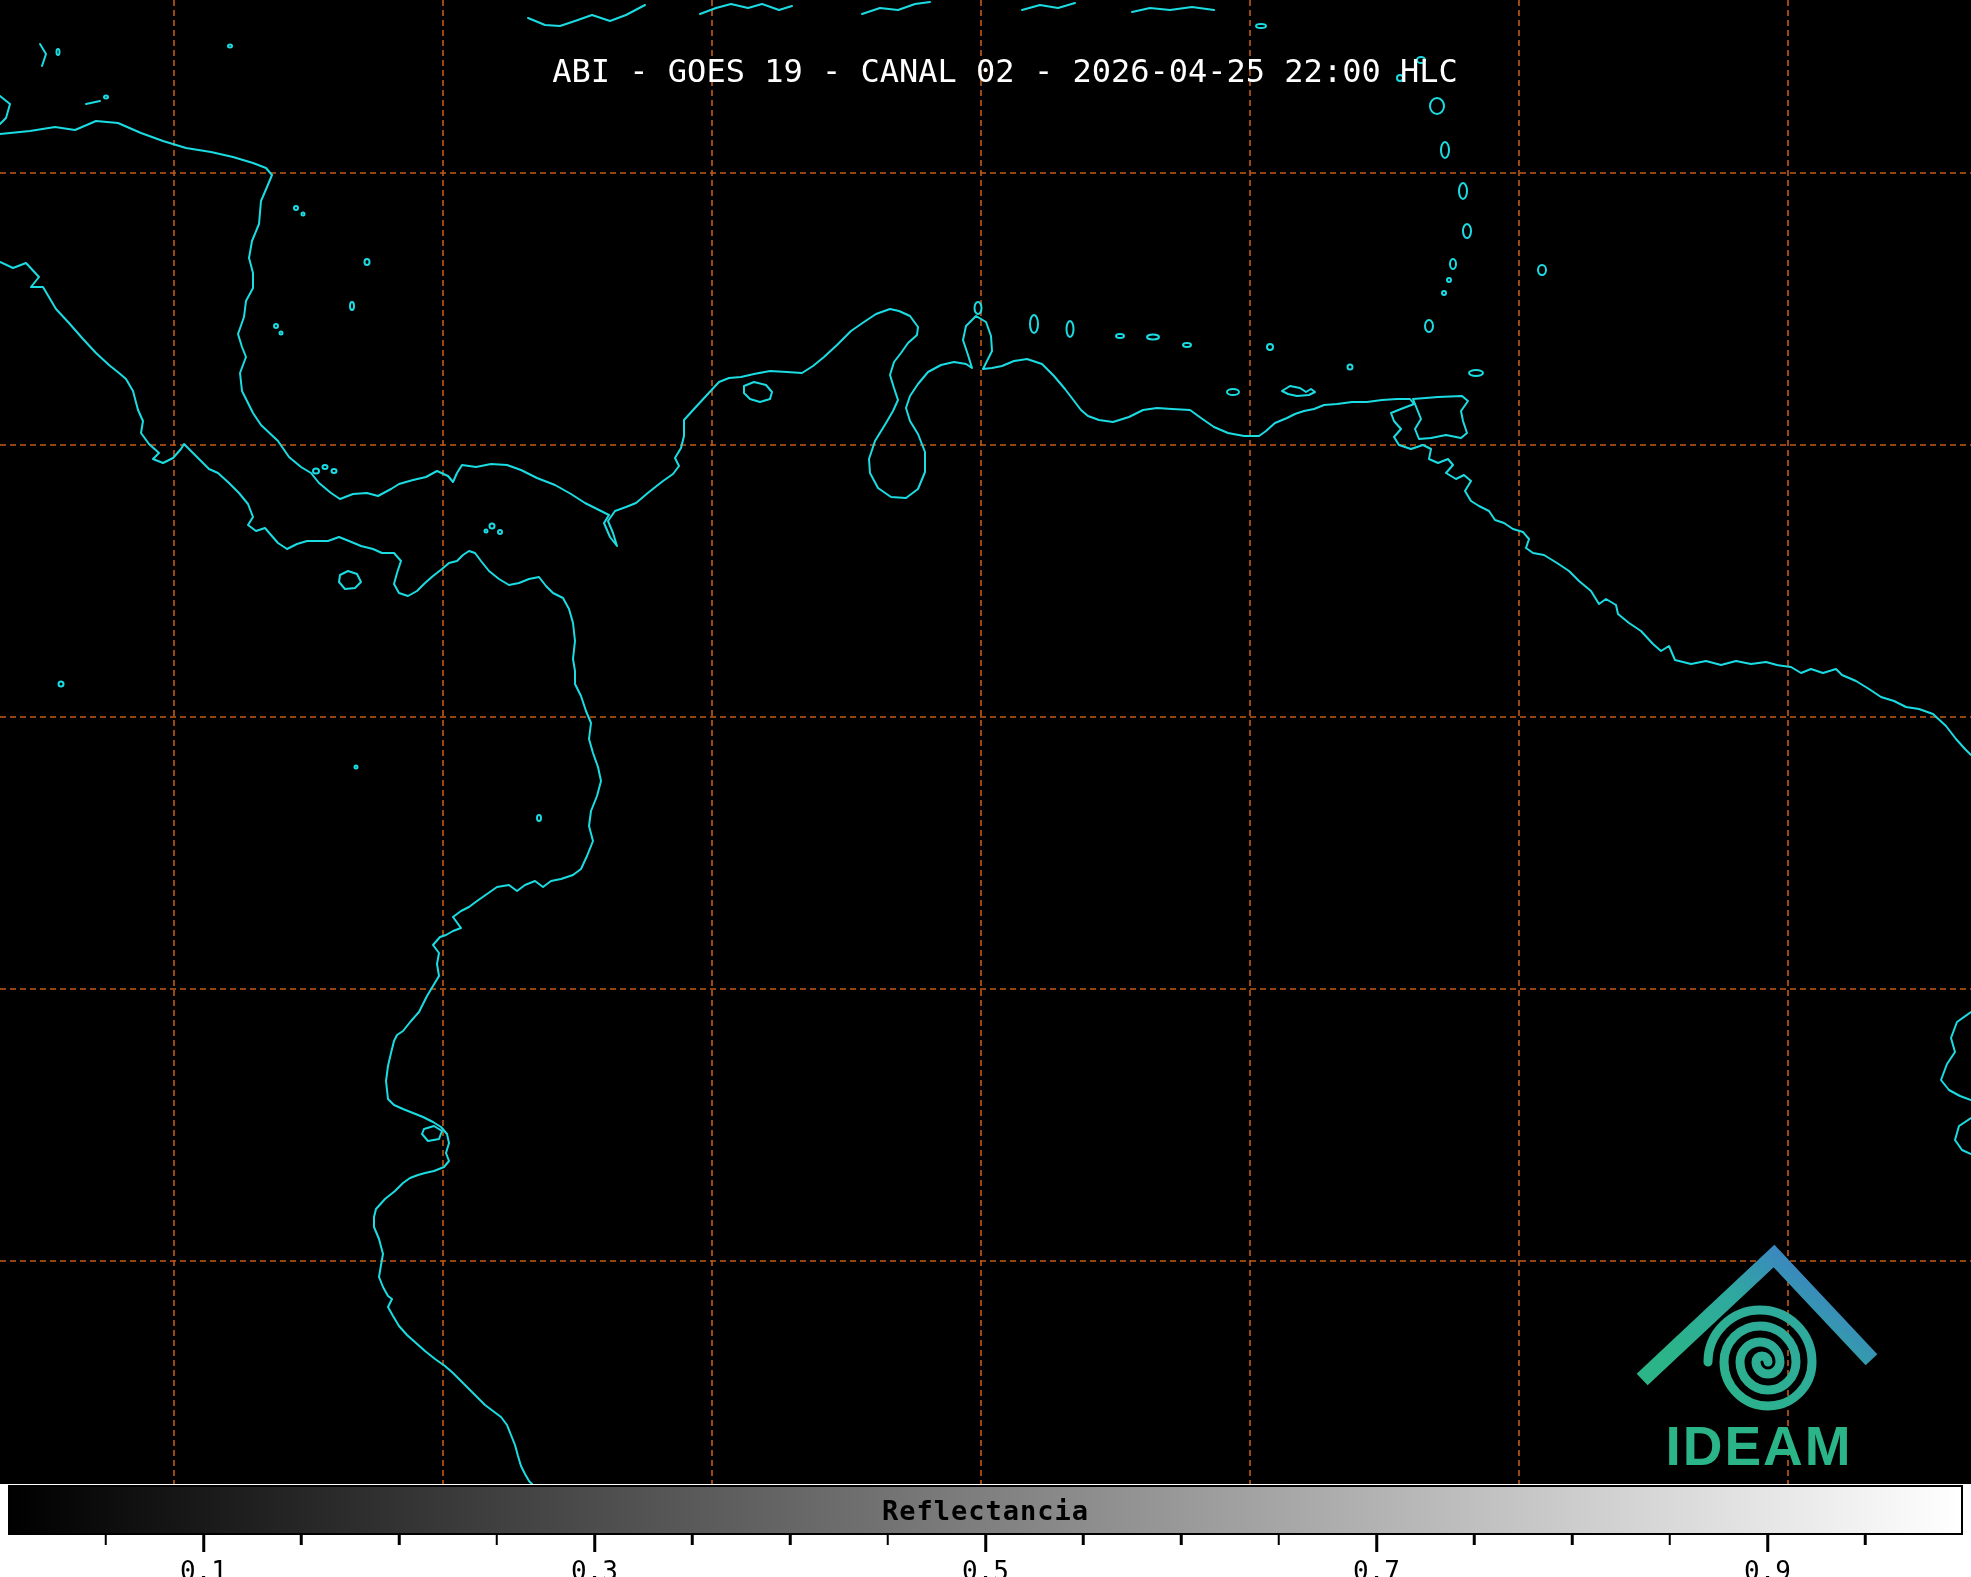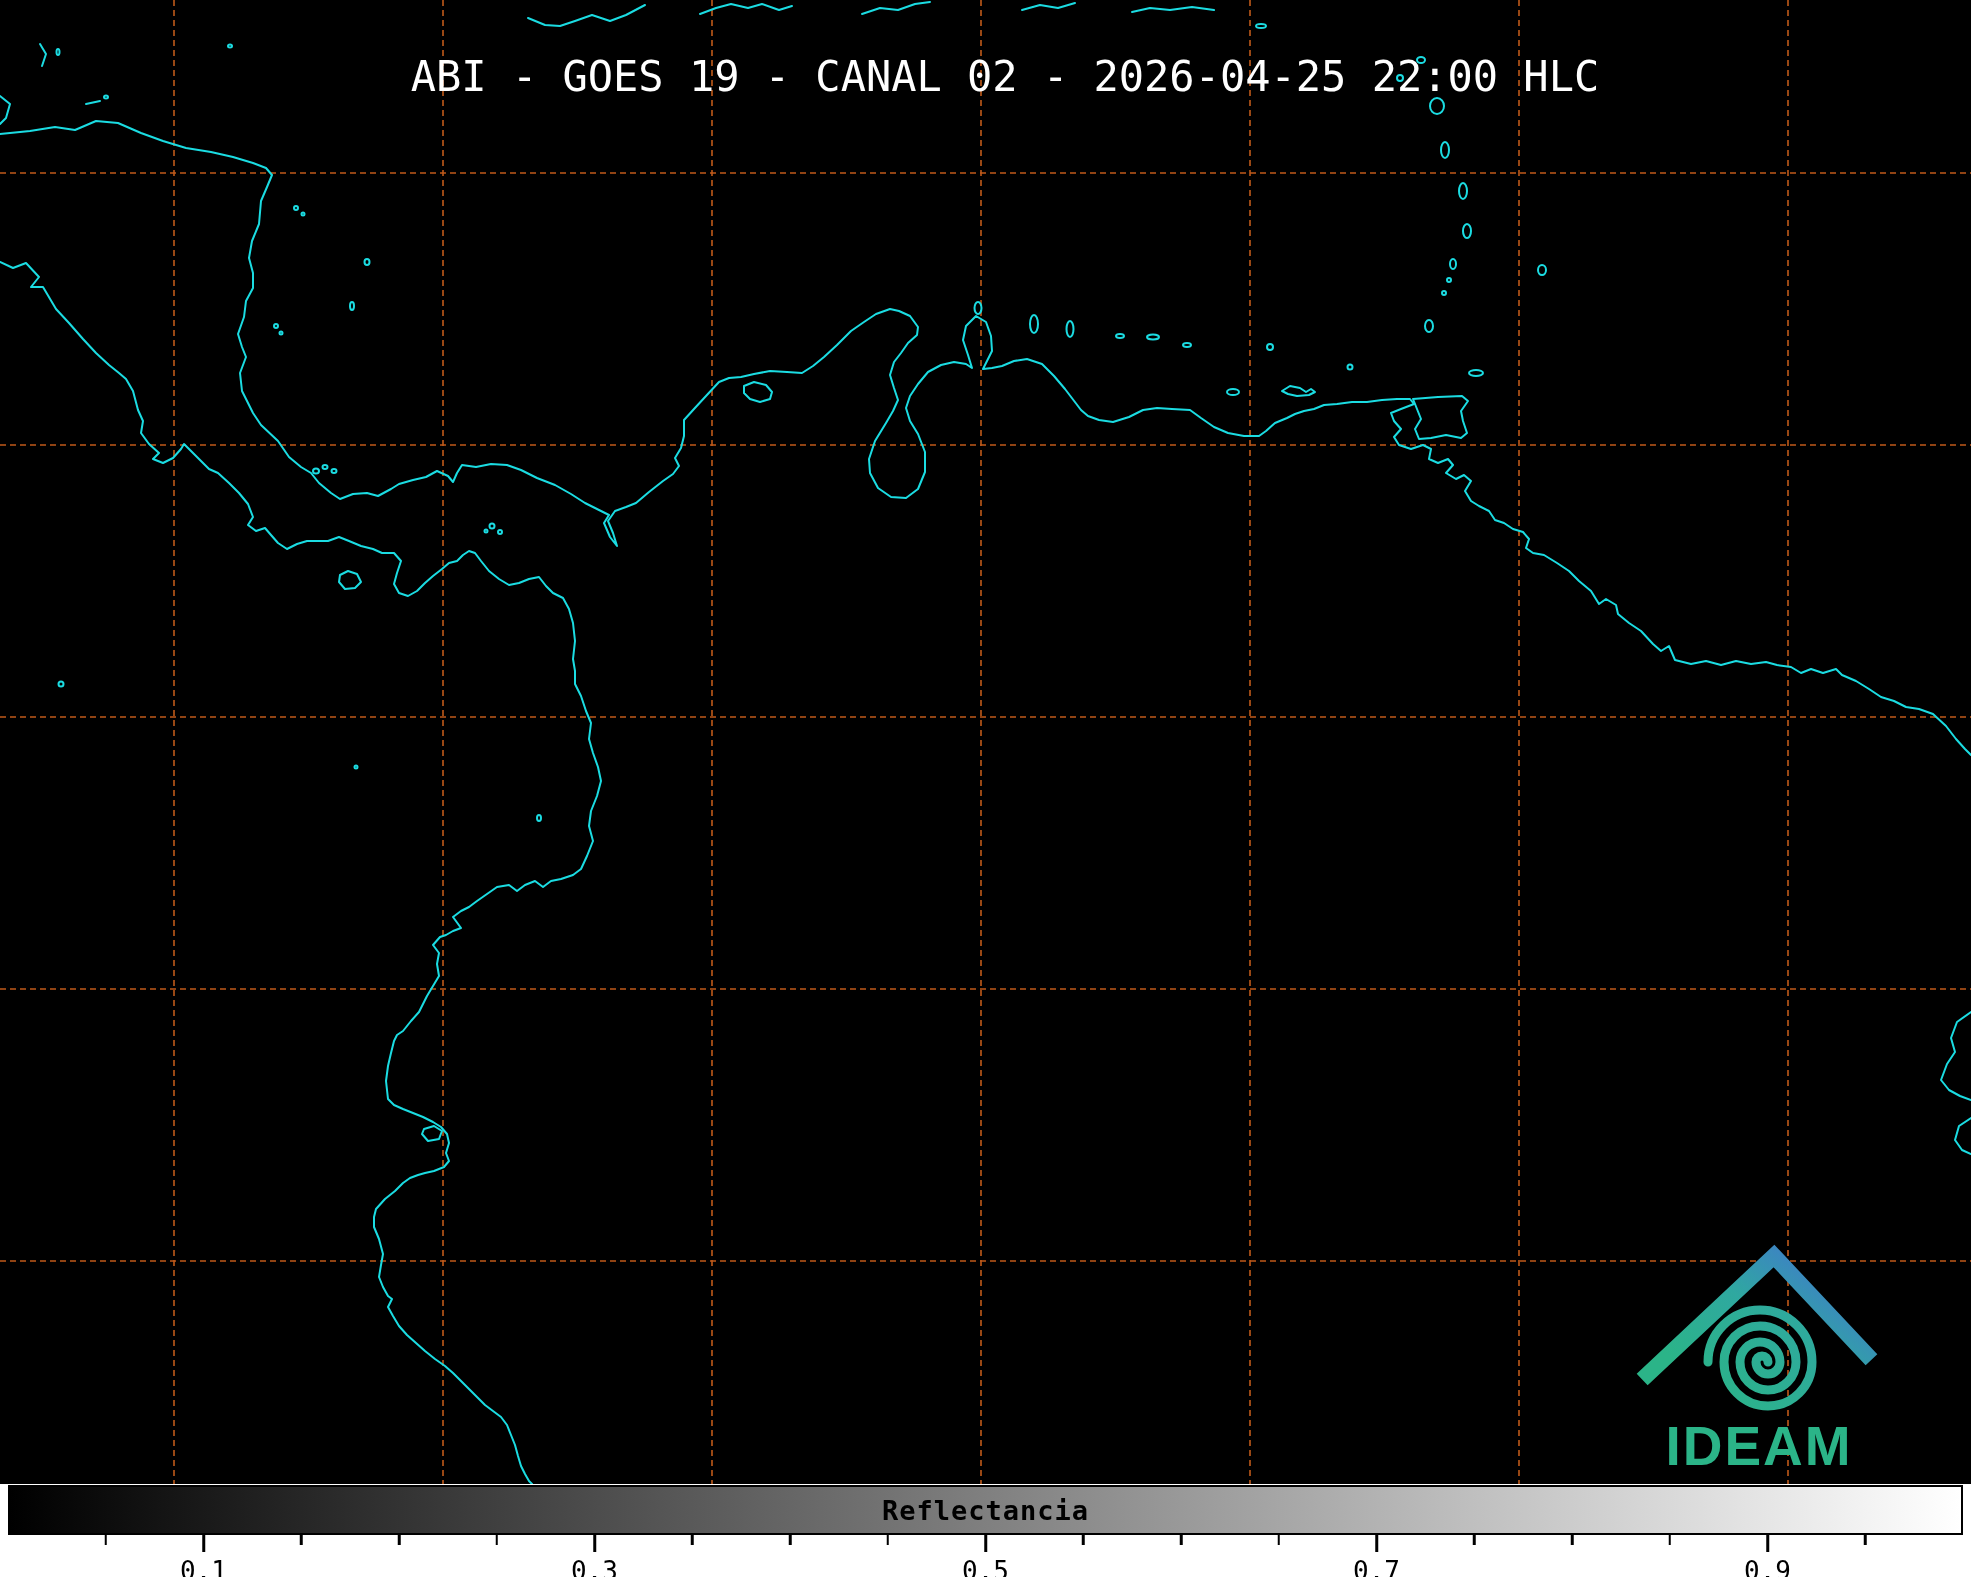--- a/index.html
+++ b/index.html
@@ -1,20 +1,20 @@
 <!DOCTYPE html>
 <html style="--background: #000000; --coastline: #1bdce2; --grid: #c05a1a; --title_text: #ffffff; --colorbar_bg: #ffffff; --colorbar_text: #000000; --colorbar_start: #000000; --colorbar_end: #ffffff; --logo_green: #2bb488; --logo_teal: #2fa8a0; --logo_blue: #3e80c6;"><head>
 <meta charset="utf-8">
 <style>
   html,body{margin:0;padding:0;background:#000;}
   .figure{position:relative;width:1971px;height:1577px;background:var(--background,#000);overflow:hidden;
           font-family:"DejaVu Sans Mono", monospace;}
   .map-area{position:absolute;left:0;top:0;width:1971px;height:1484px;background:var(--background,#000);}
   .page-title{position:absolute;left:1005px;top:52px;transform:translateX(-50%);
-              color:var(--title_text,#fff);font-size:42px;white-space:nowrap;letter-spacing:0;}
+              color:var(--title_text,#fff);font-size:32px;white-space:nowrap;letter-spacing:0;}
   .gridline{stroke:var(--grid,#c05a1a);stroke-width:1.6;stroke-dasharray:6 4;fill:none;}
   .coast{stroke:var(--coastline,#1bdce2);stroke-width:2;fill:none;stroke-linejoin:round;stroke-linecap:round;}
   
   .cb-strip{position:absolute;left:0;top:1484px;width:1971px;height:93px;background:var(--colorbar_bg,#fff);}
   .cb-bar{position:absolute;left:8px;top:1px;width:1955px;height:50px;box-sizing:border-box;
           border:2px solid var(--colorbar_text,#000);
           background:linear-gradient(90deg,var(--colorbar_start,#000),var(--colorbar_end,#fff));
           display:flex;align-items:center;justify-content:center;}
   .cb-label{color:var(--colorbar_text,#000);font-size:27px;font-weight:bold;letter-spacing:1px;}
   .cbtick{position:absolute;top:51px;width:2.5px;height:10px;background:var(--colorbar_text,#000);transform:translateX(-50%);}

